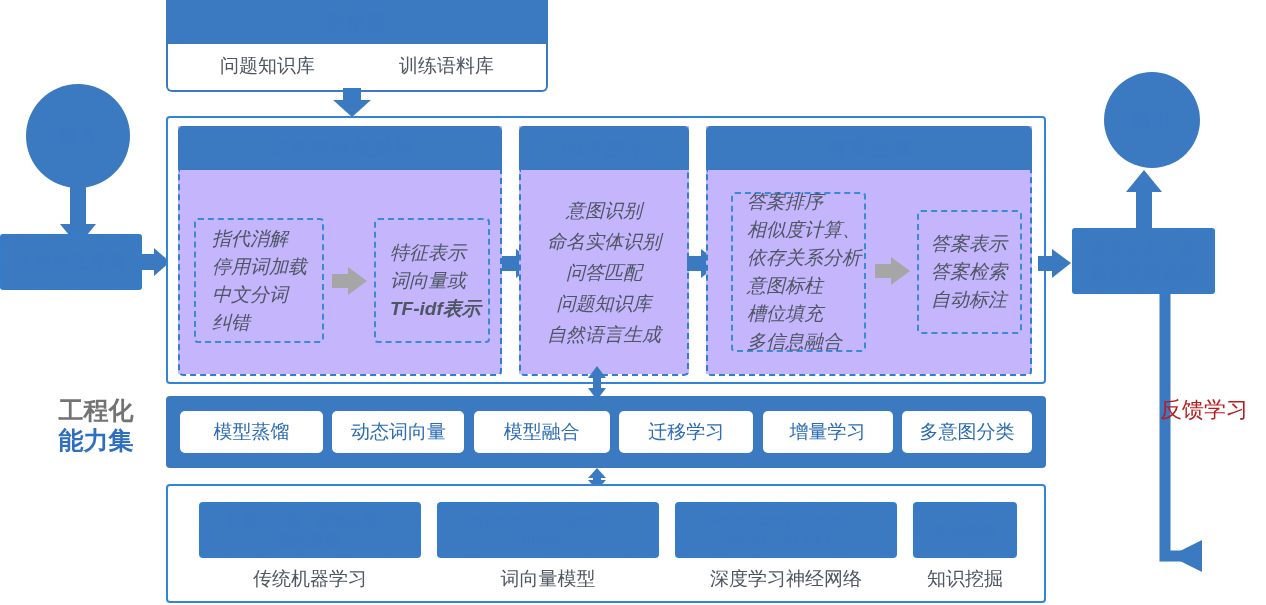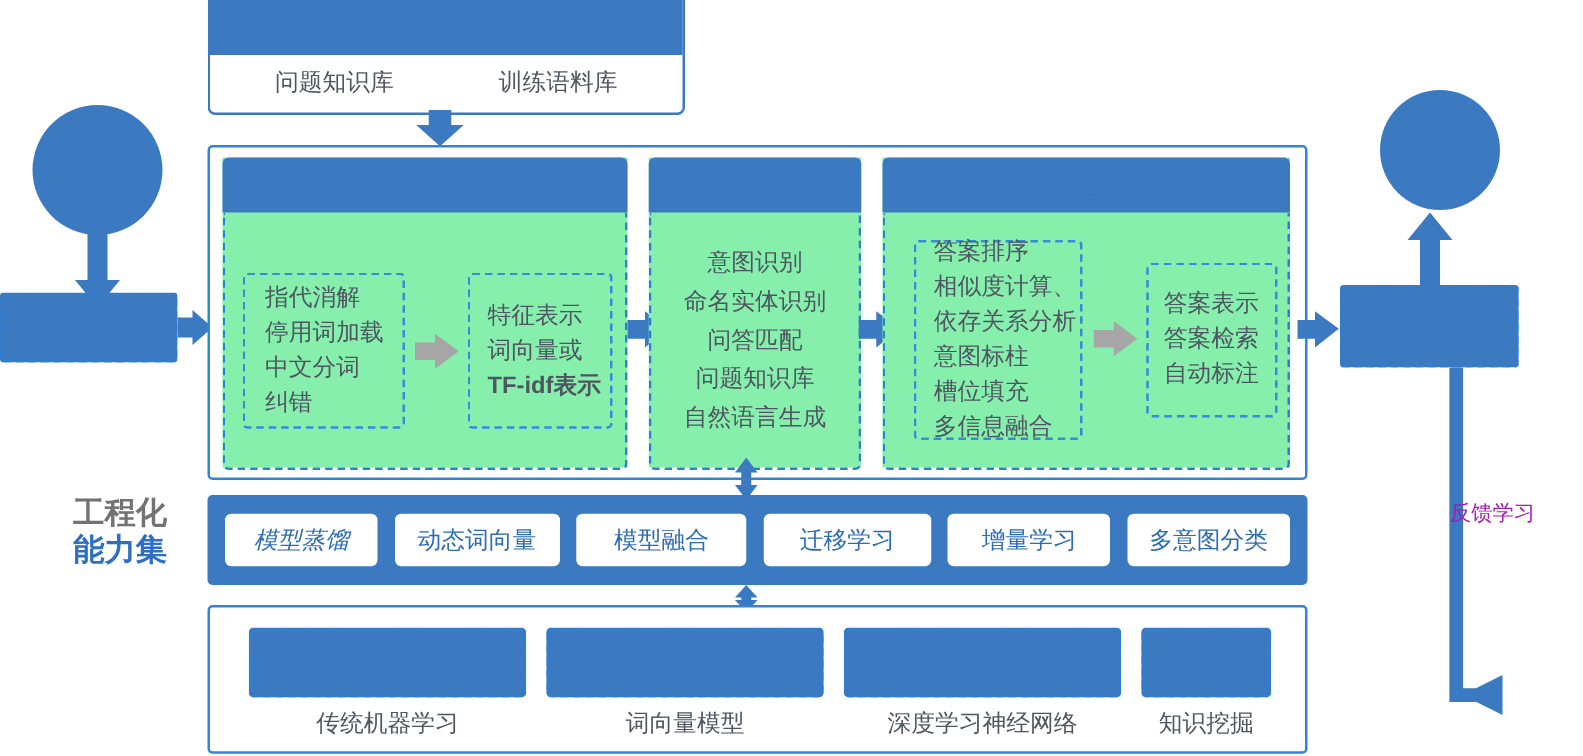--- a/index.html
+++ b/index.html
@@ -27,21 +27,21 @@
   
   #datasource-box{left:166px;top:0px;width:382px;height:92px;border:2px solid #3b7ac0;border-top:none;border-radius:0 0 6px 6px;background:#ffffff;}
   #datasource-header{left:0;top:0;width:378px;height:44px;background:#3b7ac0;}
   #datasource-header .faint-text{font-size:19px;}
   #datasource-inner{left:10px;top:44px;width:358px;height:44px;}
   #datasource-inner .ds-item{font-size:19px;color:#4d5661;}
 
   
   #pipeline-outer{left:166px;top:116px;width:880px;height:268px;border:2px solid #2f86d8;border-radius:4px;background:#fff;}
 
-  .stage-box{background:#86efac;}
+  .stage-box{background:#c4b5fd;font-style:italic;}
   .stage-header{height:44px;background:#3b7ac0;border-radius:5px 5px 0 0;}
   .stage-header .faint-text{font-size:20px;}
   .stage-body{border:2px dashed #2e7fd4;border-top:none;border-radius:0 0 5px 5px;}
 
   .inner-dash{border:2px dashed #3a8ada;border-radius:4px;}
   .inner-dash .line{font-size:19px;color:#4d5661;line-height:28px;white-space:nowrap;}
   .plainlines .line{font-size:19px;color:#4d5661;line-height:31px;white-space:nowrap;}
 
   
   #capability-band{left:166px;top:396px;width:880px;height:72px;background:#3b7ac0;border-radius:4px;}
@@ -193,32 +193,32 @@
 
   <div class="abs circle ctr" style="left:1104px;top:72px;width:96px;height:96px;">
     <span class="faint-text" style="font-size:19px;">输出</span>
   </div>
 
   <svg class="abs" style="left:1140px;top:294px;width:126px;height:284px;">
     <path d="M 25 0 L 25 262 L 60 262" stroke="#3b7ac0" stroke-width="11" fill="none"></path>
     <polygon points="62,246 62,278 30,262" fill="#3b7ac0"></polygon>
   </svg>
   <div class="abs" style="left:1160px;top:395px;width:100px;height:30px;display:flex;align-items:center;">
-    <span style="font-size:17px;color:#a21caf;">反馈学习</span>
+    <span style="font-size:22px;color:#b91c1c;">反馈学习</span>
   </div>
 
   <svg class="abs" style="left:586px;top:366px;width:22px;height:34px;">
     <polygon points="11,0 2,12 20,12" fill="#3b7ac0"></polygon>
     <rect x="7" y="10" width="8" height="14" fill="#3b7ac0"></rect>
     <polygon points="11,34 2,22 20,22" fill="#3b7ac0"></polygon>
   </svg>
 
   <div class="abs" id="capability-band"></div>
   <div class="abs" style="left:180px;top:411px;width:852px;height:42px;display:flex;align-items:center;justify-content:space-between;">
-    <div class="cap-chip" style="width:122px;font-style:italic;">
+    <div class="cap-chip" style="width:143px;">
       <span>模型蒸馏</span>
     </div>
     <div class="cap-chip" style="width:132px;">
       <span>动态词向量</span>
     </div>
     <div class="cap-chip" style="width:136px;">
       <span>模型融合</span>
     </div>
     <div class="cap-chip" style="width:134px;">
       <span>迁移学习</span>

